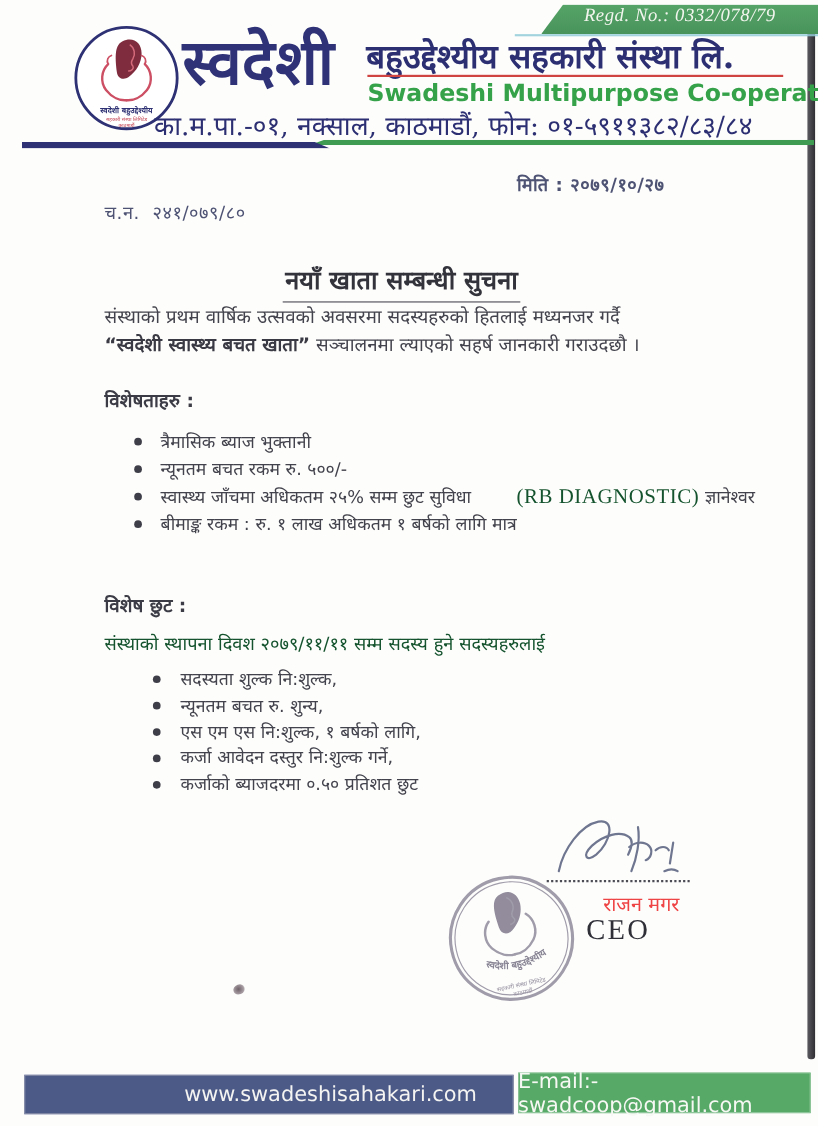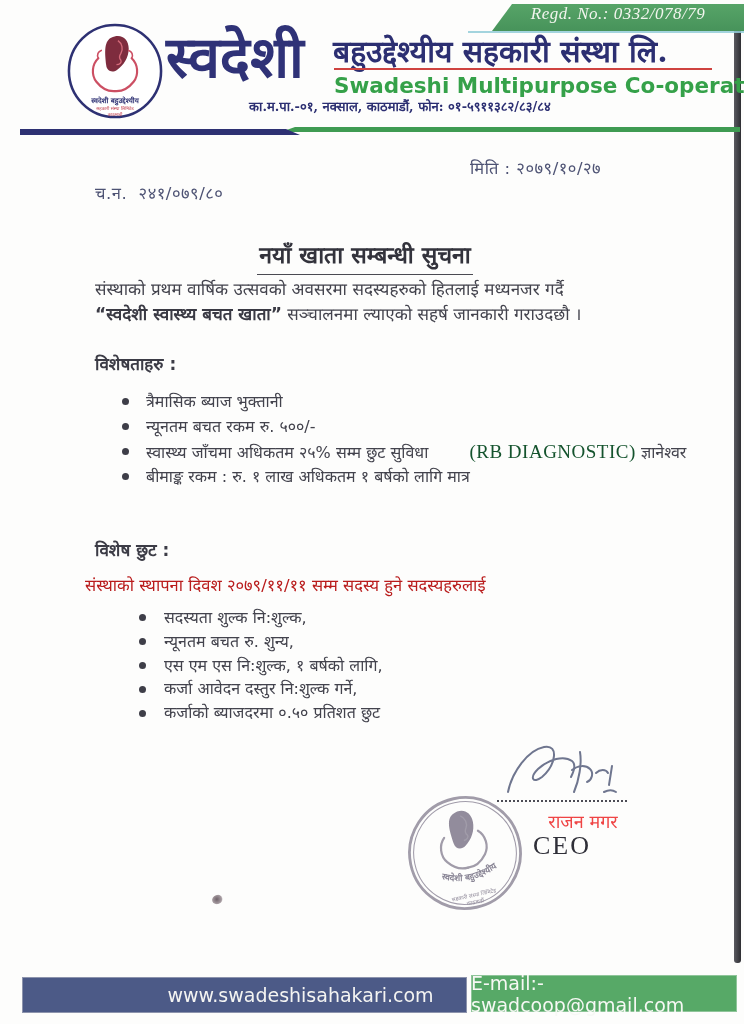--- a/index.html
+++ b/index.html
@@ -50,38 +50,38 @@
   .org-redline {
     position: absolute; left: 334px; top: 68px; width: 378px; height: 2px;
     background: #cf4340;
   }
   .org-en {
     position: absolute; left: 334px; top: 73px; width: 390px;
     font-size: 21.5px; font-weight: bold; color: #35a149; white-space: nowrap;
   }
   .addr {
     position: absolute; left: 140px; top: 97px; width: 520px;
-    font-size: 13px; font-weight: bold; color: #2c2f72; white-space: nowrap;
+    font-size: 24px; font-weight: normal; color: #2c2f72; white-space: nowrap;
     font-family: "DejaVu Serif", serif;
     text-align: center;
   }
   .divider-green {
     position: absolute; left: 281px; top: 127px; right: 4px; height: 5px;
     background: #3f9b52;
     clip-path: polygon(14px 0, 100% 0, 100% 100%, 0 100%);
   }
   .divider-navy {
     position: absolute; left: 20px; top: 129px; width: 280px; height: 6px;
     background: #2e3173;
     clip-path: polygon(0 0, 95% 0, 100% 100%, 0 100%);
   }
   
   .date-line {
     position: absolute; left: 470px; top: 156px;
-    font-size: 16.5px; color: #4e5374; letter-spacing: .5px;
+    font-size: 16.5px; color: #4e5374; letter-spacing: .5px; font-weight: bold;
   }
   .ref-line {
     position: absolute; left: 95px; top: 181px;
     font-size: 16.5px; color: #4e5374; letter-spacing: .5px; white-space: pre;
   }
   
   .title-wrap { position: absolute; left: 0; right: 14px; top: 238px; text-align: center; }
   .doc-title {
     display: inline-block; font-size: 23px; font-weight: bold; color: #33333c;
     border-bottom: 1.6px solid #4a4a52; padding: 0 2px 4px 2px;
@@ -93,22 +93,22 @@
     font-size: 17px; color: #43434d; line-height: 25px;
   }
   .intro b { color: #3a3a44; }
   .sec-heading {
     position: absolute; left: 95px;
     font-size: 17px; font-weight: bold; color: #3c3c46;
   }
   .h-features { top: 352px; }
   .h-special  { top: 538px; }
   .special-intro {
-    position: absolute; left: 85px; top: 573px; width: 580px;
-    font-size: 16.5px; color: #b91c1c;
+    position: absolute; left: 95px; top: 573px; width: 580px;
+    font-size: 16.5px; color: #14532d;
   }
   ul.blist { position: absolute; list-style: none; }
   ul.blist li { position: relative; white-space: nowrap; color: #43434d; }
   ul.blist li .dot {
     position: absolute; left: 0; top: 50%; margin-top: -3.5px;
     width: 7px; height: 7px; border-radius: 50%; background: #3e3e48;
   }
   .list-features { left: 122px; top: 389px; }
   .list-features li { font-size: 16px; line-height: 25px; height: 25px; padding-left: 24px; }
   .list-special { left: 139px; top: 606px; }

